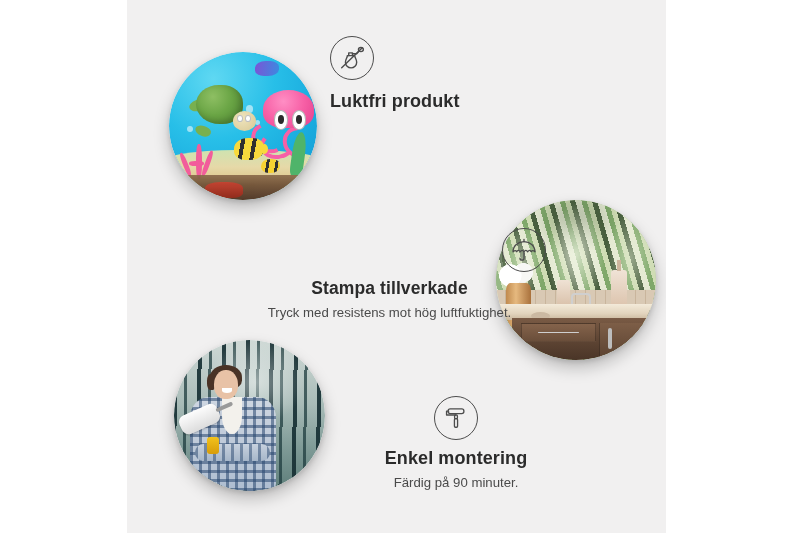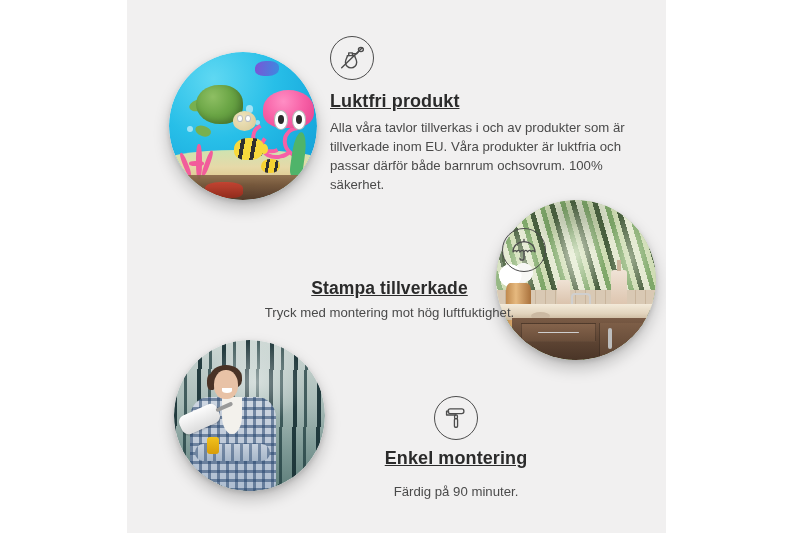--- a/index.html
+++ b/index.html
@@ -278,40 +278,40 @@
   
   .feat{position:absolute;}
   .icon-circle{
     width:44px;height:44px;border-radius:50%;
     border:1.6px solid #4c4c4c;
     display:flex;align-items:center;justify-content:center;
     box-sizing:border-box;
   }
   .f-title{
     font-size:18px;font-weight:bold;color:#2b2b2b;
-    margin:0;line-height:1.2;letter-spacing:.1px;text-decoration:underline;
+    margin:0;line-height:1.2;letter-spacing:.1px;
   }
   .f-body{
     font-size:13.2px;color:#4a4a4a;line-height:1.45;margin:0;
   }
 
   
   .f1{left:203px;top:36px;width:300px;}
   .f1 .icon-circle{margin-bottom:11px;}
   .f1 .f-title{margin-bottom:5px;}
 
   
   .f2{left:90px;top:228px;width:345px;text-align:center;}
   .f2 .ic-wrap{display:flex;justify-content:flex-end;padding-right:16px;margin-bottom:6px;}
   .f2 .f-title{font-size:17.5px;margin-bottom:4px;}
 
   
   .f3{left:203px;top:396px;width:252px;text-align:center;}
   .f3 .ic-wrap{display:flex;justify-content:center;margin-bottom:8px;}
-  .f3 .f-title{font-size:18px;margin-bottom:12px;}
+  .f3 .f-title{font-size:18px;margin-bottom:3px;}
 
   svg{display:block;}
 </style>
 </head>
 <body>
 
 <div class="stage">
 
   <div class="panel">
 
@@ -388,35 +388,34 @@
       <div class="icon-circle">
         <svg width="30" height="30" viewBox="0 0 32 32" fill="none" stroke="#4c4c4c" stroke-width="1.5" stroke-linecap="round" stroke-linejoin="round">
           <path d="M9 20.5a6 6 0 0 0 12 0c0-3-2-4.6-2-7h-8c0 2.4-2 4-2 7z"></path>
           <path d="M12.5 13.5v-3h4v3"></path>
           <path d="M16.5 11.5h4.5l2.5-3"></path>
           <ellipse cx="25.5" cy="7" rx="2.6" ry="2.2"></ellipse>
           <path d="M5 26.5 27 5"></path>
         </svg>
       </div>
       <p class="f-title">Luktfri produkt</p>
-      <p class="f-body">Alla våra tavlor tillverkas i och av produkter som är tillverkade inom EU. Våra produkter är luktfria och passar därför både barnrum ochsovrum. 100% säkerhet.</p>
     </div>
 
     <div class="feat f2">
       <div class="ic-wrap">
         <div class="icon-circle">
           <svg width="28" height="28" viewBox="0 0 32 32" fill="none" stroke="#4c4c4c" stroke-width="1.5" stroke-linecap="round" stroke-linejoin="round">
             <path d="M3.5 18c0-7 5.6-11.5 12.5-11.5S28.5 11 28.5 18c-2-1.6-3.2-1.6-4.2 0-1-1.6-2.2-2.4-4.2 0-1.2-2.2-2.8-2.2-4.1 0-1.3-2.2-2.9-2.2-4.1 0-2-2.4-3.2-1.6-4.2 0C6.7 16.4 5.5 16.4 3.5 18z"></path>
             <path d="M16 6.5V4"></path>
             <path d="M16 18v7.3a2.3 2.3 0 0 1-4.6 0"></path>
           </svg>
         </div>
       </div>
       <p class="f-title">Stampa tillverkade</p>
-      <p class="f-body">Tryck med montering mot hög luftfuktighet.</p>
+      <p class="f-body">Tryck med resistens mot hög luftfuktighet.</p>
     </div>
 
     <div class="feat f3">
       <div class="ic-wrap">
         <div class="icon-circle">
           <svg width="28" height="28" viewBox="0 0 32 32" fill="none" stroke="#4c4c4c" stroke-width="1.5" stroke-linecap="round" stroke-linejoin="round">
             <rect x="7" y="5.5" width="18" height="5.5" rx="2.4"></rect>
             <path d="M7.6 8.2H5.2v4.4h10.4"></path>
             <rect x="14.4" y="12.6" width="3.2" height="4.2" rx="1"></rect>
             <rect x="14.2" y="16.8" width="3.6" height="9.8" rx="1.2"></rect>

